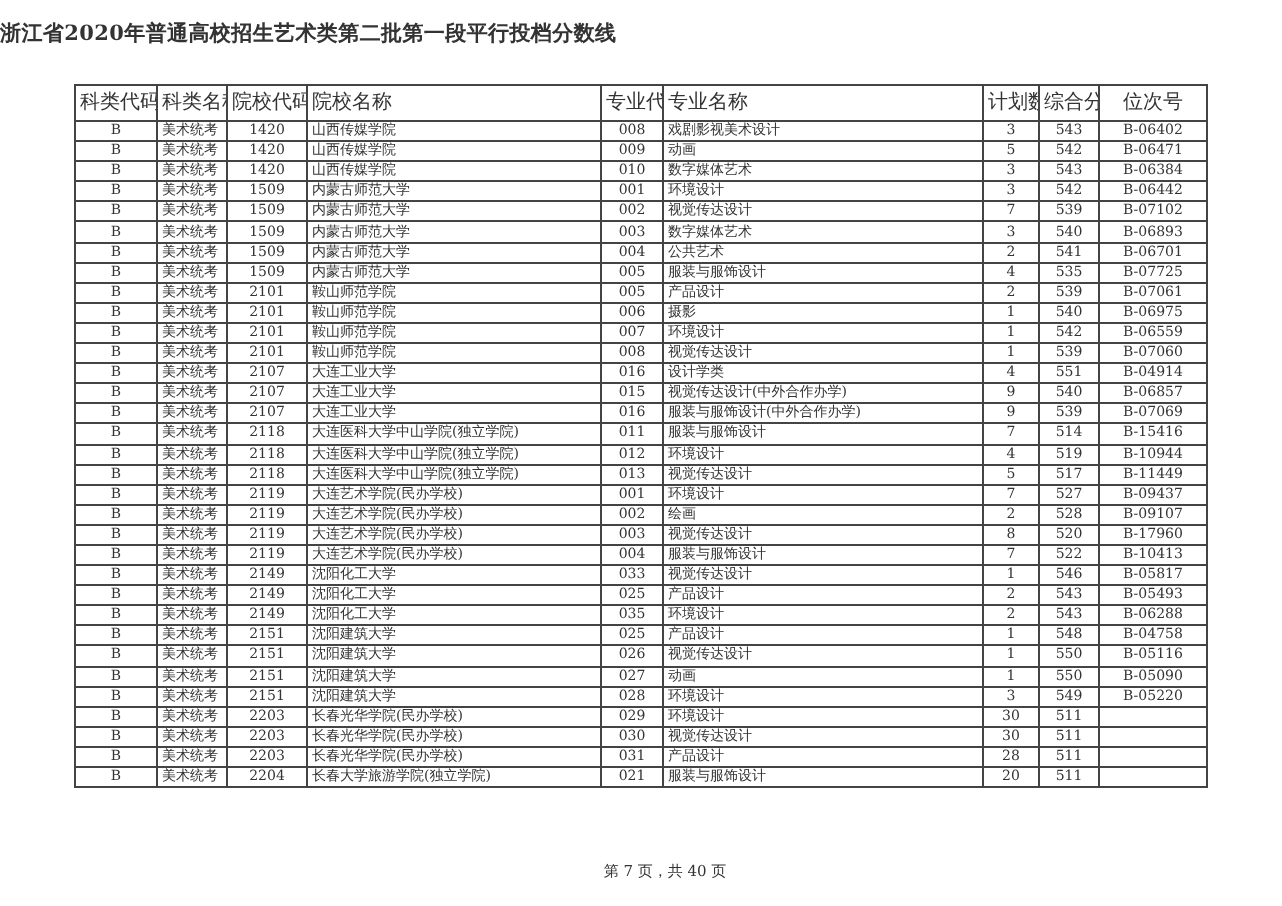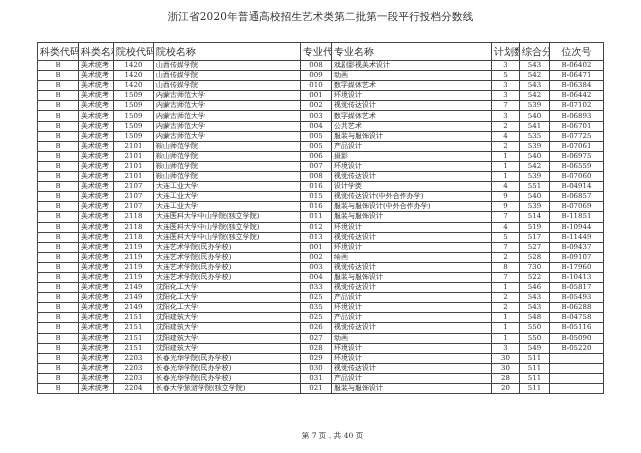--- a/index.html
+++ b/index.html
@@ -1,19 +1,19 @@
 <!DOCTYPE html>
 <html><head>
 <meta charset="utf-8">
 <style>
   html, body { margin: 0; padding: 0; background: #ffffff; }
   body { width: 641px; height: 453px; position: relative; overflow: hidden;
          font-family: "DejaVu Serif", "Liberation Serif", serif; color: #222; }
-  .title { position: absolute; top: 10px; left: 0; width: 641px; text-align: center;
-           font-size: 10.5px; font-weight: normal; color: #333; letter-spacing: 0.2px; }
+  .title { position: absolute; top: 10px; left: 0; width: 641px; 
+           font-size: 10.5px; font-weight: bold; color: #333; letter-spacing: 0.2px; }
   table { position: absolute; left: 37px; top: 42px; border-collapse: collapse;
           table-layout: fixed; width: 566px; border: 1.5px solid #333; }
   th, td { border: 1px solid #444; padding: 0 2px; font-size: 7px; line-height: 9px;
            height: 9.1px; white-space: nowrap; overflow: hidden; font-weight: normal; color: #333; }
   th { height: 17px; font-size: 10px; }
   td.c, th.c { text-align: center; }
   td.l, th.l { text-align: left; }
   tbody tr td { border-top: 1px solid #555; }
   .footer { position: absolute; top: 431px; left: 0; width: 641px; text-align: center;
             font-size: 7.5px; color: #333; padding-left: 12px; }
@@ -216,21 +216,21 @@
       </tr>
       <tr>
         <td class="c">B</td>
         <td class="l">美术统考</td>
         <td class="c">2118</td>
         <td class="l">大连医科大学中山学院(独立学院)</td>
         <td class="c">011</td>
         <td class="l">服装与服饰设计</td>
         <td class="c">7</td>
         <td class="c">514</td>
-        <td class="c">B-11851</td>
+        <td class="c">B-15416</td>
       </tr>
       <tr>
         <td class="c">B</td>
         <td class="l">美术统考</td>
         <td class="c">2118</td>
         <td class="l">大连医科大学中山学院(独立学院)</td>
         <td class="c">012</td>
         <td class="l">环境设计</td>
         <td class="c">4</td>
         <td class="c">519</td>
@@ -270,21 +270,21 @@
         <td class="c">B-09107</td>
       </tr>
       <tr>
         <td class="c">B</td>
         <td class="l">美术统考</td>
         <td class="c">2119</td>
         <td class="l">大连艺术学院(民办学校)</td>
         <td class="c">003</td>
         <td class="l">视觉传达设计</td>
         <td class="c">8</td>
-        <td class="c">730</td>
+        <td class="c">520</td>
         <td class="c">B-17960</td>
       </tr>
       <tr>
         <td class="c">B</td>
         <td class="l">美术统考</td>
         <td class="c">2119</td>
         <td class="l">大连艺术学院(民办学校)</td>
         <td class="c">004</td>
         <td class="l">服装与服饰设计</td>
         <td class="c">7</td>

